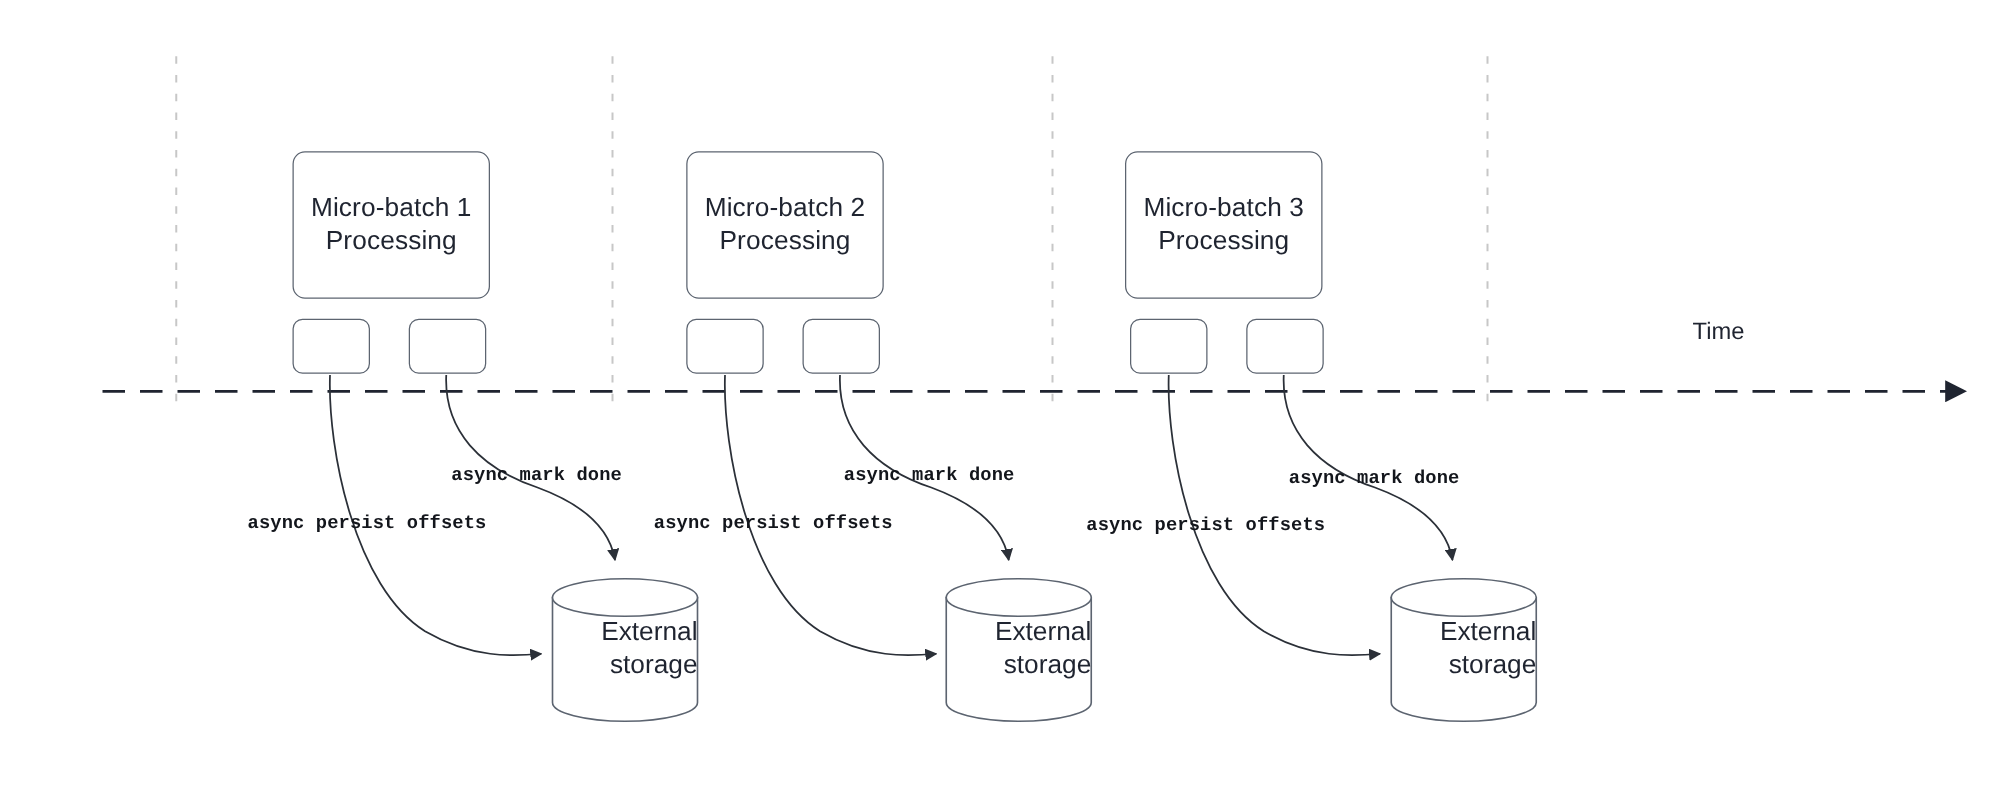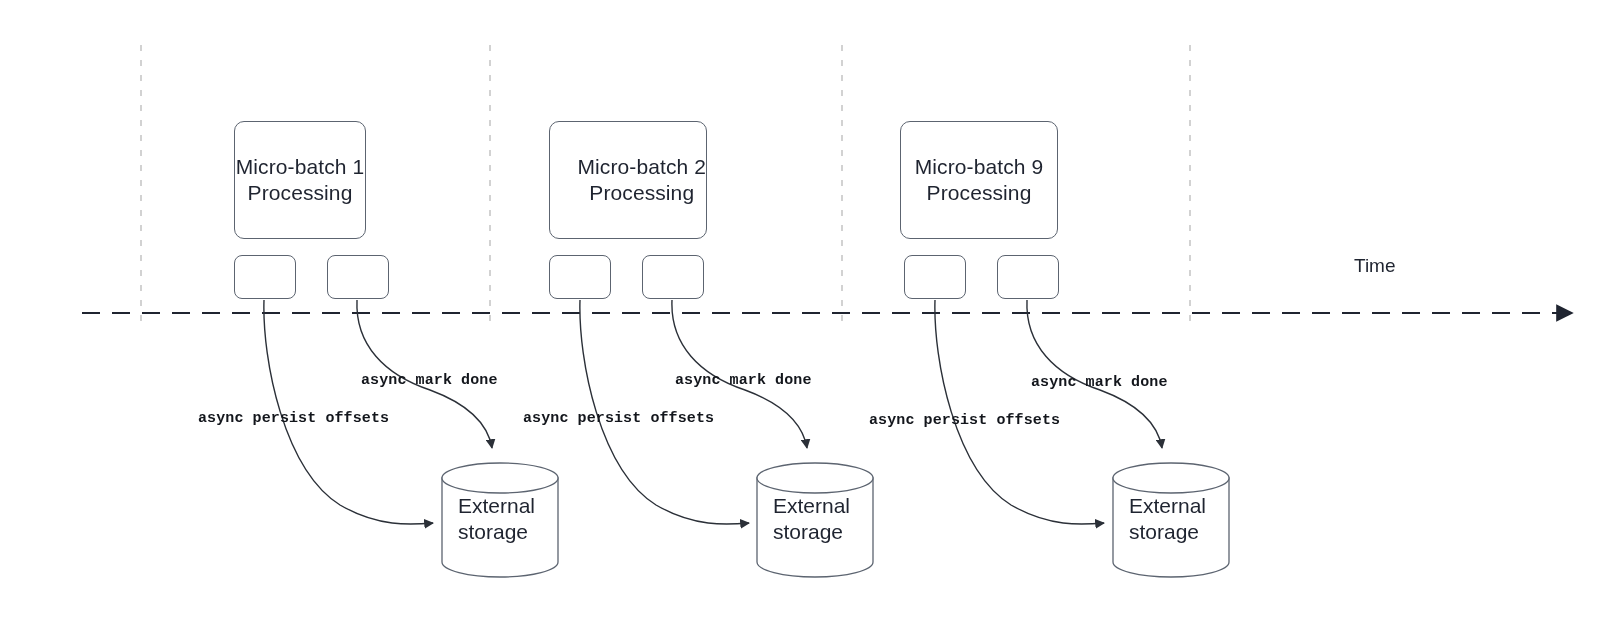--- a/index.html
+++ b/index.html
@@ -54,23 +54,23 @@
     border-radius: 8px;
     background: #ffffff;
   }
 
   
   .cylinder {
     position: absolute;
   }
   .cylinder .cyl-text {
     position: absolute;
-    left: 16px;
+    left: 0;
     width: 100%;
-    text-align: left;
+    text-align: right;
     font-size: 21px;
     line-height: 1.25;
     color: #1f2430;
     white-space: pre-line;
     pointer-events: none;
   }
 
   
   .edge-label {
     position: absolute;
@@ -123,46 +123,46 @@
         <path d="M 442 478 L 442 562 A 58 15 0 0 0 558 562 L 558 478 Z" fill="#ffffff" stroke="#5c6470" stroke-width="1.3"></path>
         <ellipse cx="500" cy="478" rx="58" ry="15" fill="#ffffff" stroke="#5c6470" stroke-width="1.3"></ellipse>
         <path d="M 757 478 L 757 562 A 58 15 0 0 0 873 562 L 873 478 Z" fill="#ffffff" stroke="#5c6470" stroke-width="1.3"></path>
         <ellipse cx="815" cy="478" rx="58" ry="15" fill="#ffffff" stroke="#5c6470" stroke-width="1.3"></ellipse>
         <path d="M 1113 478 L 1113 562 A 58 15 0 0 0 1229 562 L 1229 478 Z" fill="#ffffff" stroke="#5c6470" stroke-width="1.3"></path>
         <ellipse cx="1171" cy="478" rx="58" ry="15" fill="#ffffff" stroke="#5c6470" stroke-width="1.3"></ellipse>
       </g>
   </svg>
 
   <div id="nodes-layer">
-      <div class="node-box" style="left: 234px; top: 121px; width: 132px; height: 118px; border-color: rgb(92, 100, 112);">
+      <div class="node-box" style="left: 234px; top: 121px; width: 158px; height: 118px; border-color: rgb(92, 100, 112);">
         <div class="node-label">Micro-batch 1
 Processing</div>
       </div>
       <div class="mini-box" style="left: 234px; top: 255px; width: 62px; height: 44px; border-color: rgb(92, 100, 112);"></div>
       <div class="mini-box" style="left: 327px; top: 255px; width: 62px; height: 44px; border-color: rgb(92, 100, 112);"></div>
       <div class="cylinder" style="left: 442px; top: 463px; width: 116px; height: 114px;">
         <div class="cyl-text" style="top: 30px;">External
 storage</div>
       </div>
       <div class="edge-label" style="left: 198px; top: 410px;">async persist offsets</div>
       <div class="edge-label" style="left: 361px; top: 372px;">async mark done</div>
-      <div class="node-box" style="left: 549px; top: 121px; width: 158px; height: 118px; border-color: rgb(92, 100, 112); justify-content: flex-end;">
+      <div class="node-box" style="left: 549px; top: 121px; width: 158px; height: 118px; border-color: rgb(92, 100, 112);">
         <div class="node-label">Micro-batch 2
 Processing</div>
       </div>
       <div class="mini-box" style="left: 549px; top: 255px; width: 62px; height: 44px; border-color: rgb(92, 100, 112);"></div>
       <div class="mini-box" style="left: 642px; top: 255px; width: 62px; height: 44px; border-color: rgb(92, 100, 112);"></div>
       <div class="cylinder" style="left: 757px; top: 463px; width: 116px; height: 114px;">
         <div class="cyl-text" style="top: 30px;">External
 storage</div>
       </div>
       <div class="edge-label" style="left: 523px; top: 410px;">async persist offsets</div>
       <div class="edge-label" style="left: 675px; top: 372px;">async mark done</div>
       <div class="node-box" style="left: 900px; top: 121px; width: 158px; height: 118px; border-color: rgb(92, 100, 112);">
-        <div class="node-label">Micro-batch 9
+        <div class="node-label">Micro-batch 3
 Processing</div>
       </div>
       <div class="mini-box" style="left: 904px; top: 255px; width: 62px; height: 44px; border-color: rgb(92, 100, 112);"></div>
       <div class="mini-box" style="left: 997px; top: 255px; width: 62px; height: 44px; border-color: rgb(92, 100, 112);"></div>
       <div class="cylinder" style="left: 1113px; top: 463px; width: 116px; height: 114px;">
         <div class="cyl-text" style="top: 30px;">External
 storage</div>
       </div>
       <div class="edge-label" style="left: 869px; top: 412px;">async persist offsets</div>
       <div class="edge-label" style="left: 1031px; top: 374px;">async mark done</div>

